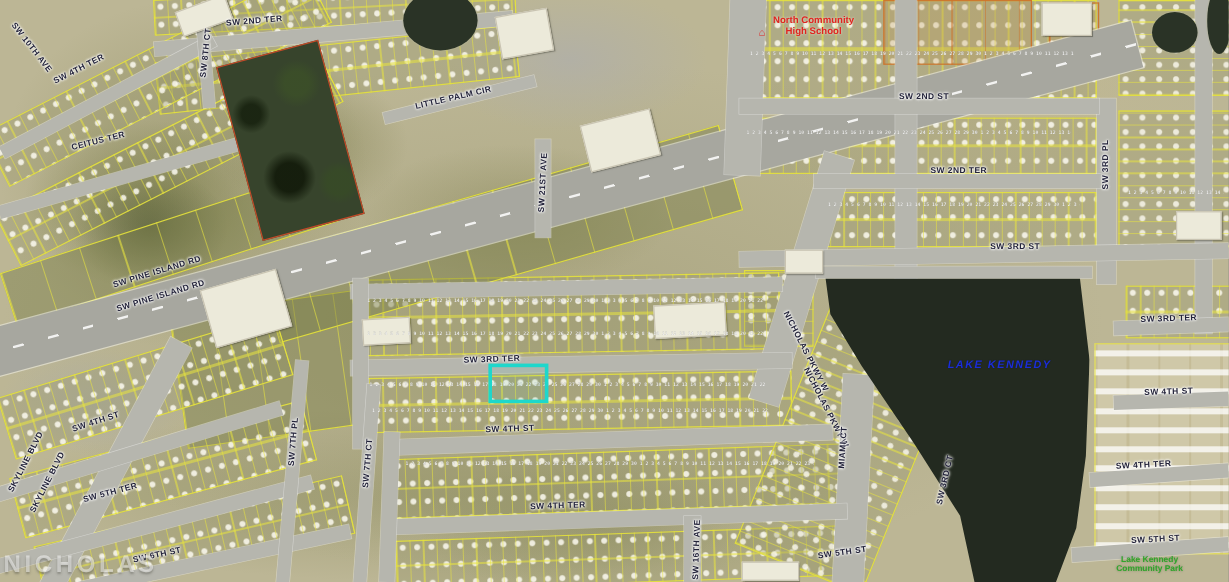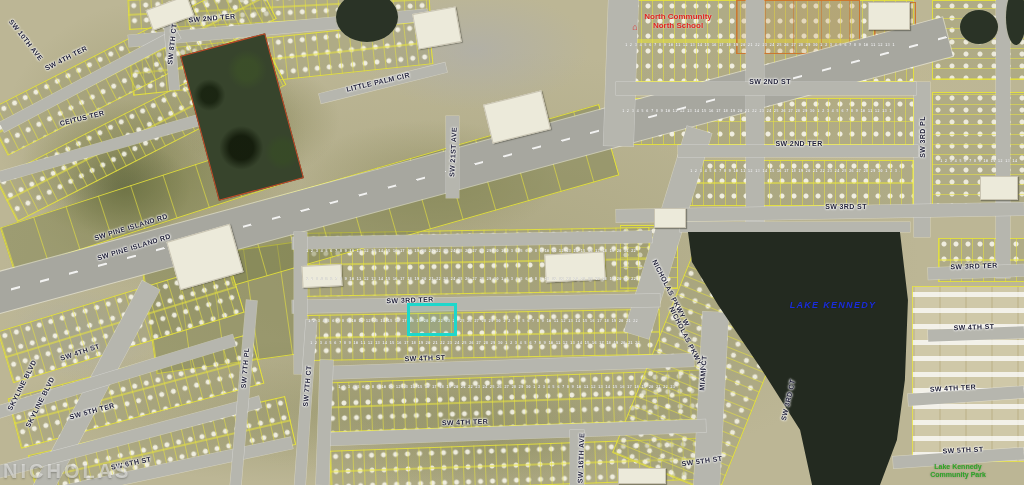--- a/index.html
+++ b/index.html
@@ -234,21 +234,21 @@
       <span class="street-label" style="left: 80px; top: 352px; --r: -18deg;">SW 4TH ST</span>
       <span class="street-label" style="left: 92px; top: 411px; --r: -15deg;">SW 5TH TER</span>
       <span class="street-label" style="left: 131px; top: 463px; --r: -12deg;">SW 6TH ST</span>
       <span class="street-label" style="left: 245px; top: 368px; --r: -85deg;">SW 7TH PL</span>
       <span class="street-label" style="left: 307px; top: 386px; --r: -85deg;">SW 7TH CT</span>
     </div>
 
   <div class="poi" style="left:678px;top:21px;">
     <span class="school-icon">⌂</span>
     <div class="school-lines">North Community</div>
-    <div class="school-lines">North School</div>
+    <div class="school-lines">High School</div>
   </div>
 
   <div class="poi" style="left:833px;top:303px;">
     <span class="lake-label">LAKE KENNEDY</span>
   </div>
 
   <div class="poi" style="left:958px;top:471px;">
     <div class="park-label">Lake Kennedy</div>
     <div class="park-label">Community Park</div>
   </div>

